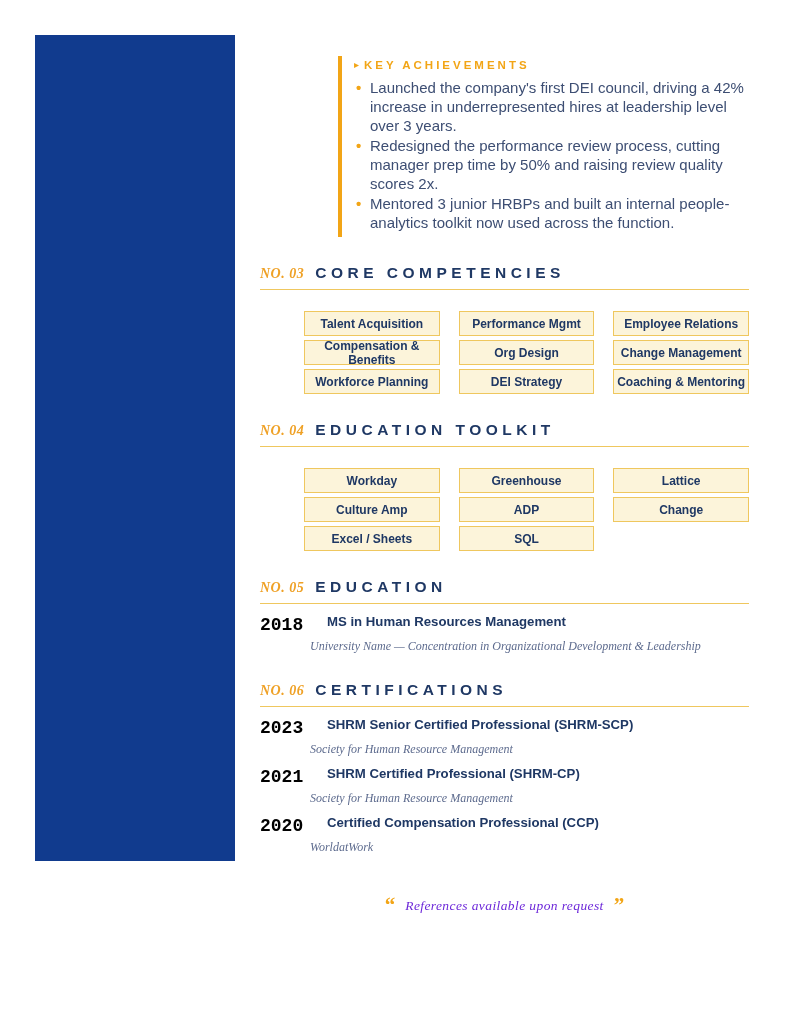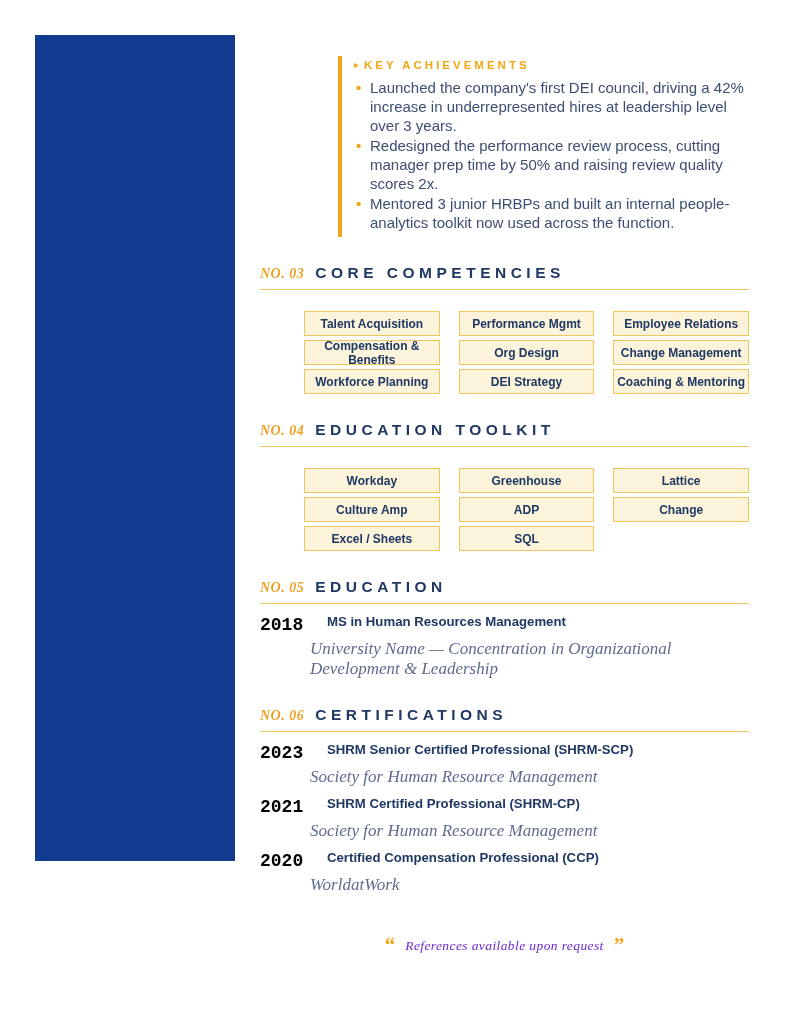--- a/index.html
+++ b/index.html
@@ -104,21 +104,21 @@
     color: #000000; font-size: 18px;
     padding-top: 1px;
   }
   .entry-name {
     color: #1F3864; font-size: 13.2px; font-weight: bold; margin-left: 20px;
   }
   .entry-detail {
     grid-column: 2;
     font-family: "Liberation Serif", "DejaVu Serif", serif;
     font-style: italic;
-    color: #5D6B8E; font-size: 17px;
+    color: #5D6B8E; font-size: 12px;
     margin-top: 4px; margin-left: 3px;
   }
 
   
   .quote {
     margin-top: 38px;
     text-align: center;
   }
   .quote-mark {
     font-family: "Liberation Serif", "DejaVu Serif", serif;

